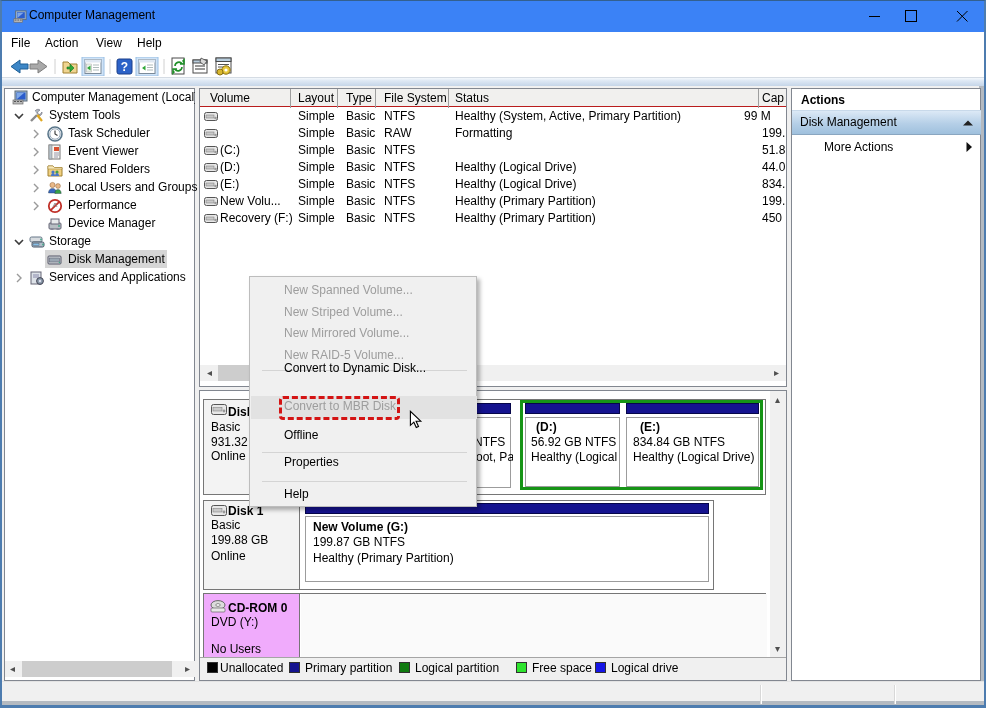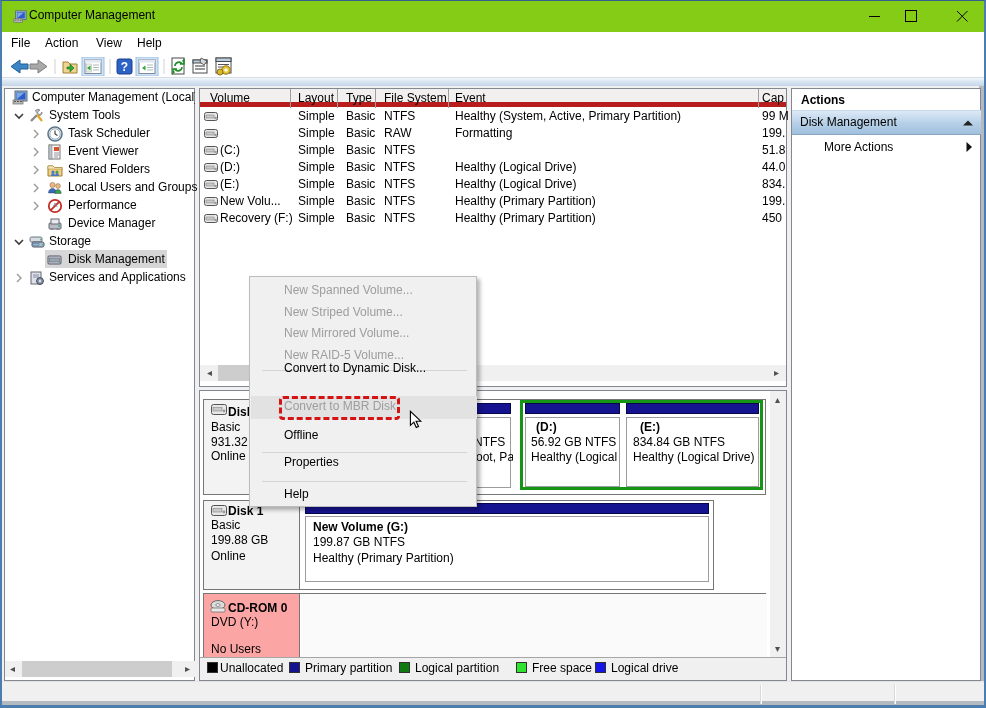--- a/index.html
+++ b/index.html
@@ -1,20 +1,20 @@
 <!DOCTYPE html>
 <html><head><meta charset="utf-8"><style>
 *{margin:0;padding:0;box-sizing:border-box}
 html,body{width:986px;height:708px;overflow:hidden}
 body{font-family:"Liberation Sans",sans-serif;font-size:12px;color:#000;background:#fff}
 #win{position:absolute;left:0;top:0;width:986px;height:708px;background:#f0f0f0;
   border-left:2px solid #4d7caf;border-right:2px solid #4d7caf;border-bottom:3px solid #4d7caf;border-top:1px solid #33608f}
 .abs{position:absolute}
 
-#title{position:absolute;left:0;top:0;width:982px;height:31px;background:#84cc16}
+#title{position:absolute;left:0;top:0;width:982px;height:31px;background:#3b82f6}
 #titletxt{position:absolute;left:27px;top:7px;font-size:12px}
 
 #menubar{position:absolute;left:0;top:31px;width:982px;height:22px;background:#fff}
 .mi{position:absolute;top:4px;font-size:12px}
 
 #toolbar{position:absolute;left:0;top:53px;width:982px;height:24px;background:#fff;border-bottom:1px solid #d5dce4}
 #band{position:absolute;left:0;top:77px;width:982px;height:8px;background:linear-gradient(#f4f8fc 0%,#dde8f4 35%,#c5d5e8 100%)}
 
 .pane{position:absolute;background:#fff;border:1px solid #828790}
 #treepane{left:2px;top:87px;width:191px;height:593px}
@@ -22,21 +22,21 @@
 #graphpane{left:197px;top:389px;width:588px;height:291px}
 #actpane{left:789px;top:87px;width:190px;height:593px}
 
 #statusbar{position:absolute;left:0;top:680px;width:982px;height:20px;background:#f0f0f0;border-top:1px solid #e3e3e3}
 .vsep{position:absolute;top:3px;height:19px;width:2px;border-left:1px solid #d8d8d8;border-right:1px solid #fff}
 
 .trow{position:absolute;left:0;height:18px;line-height:17px;white-space:nowrap;font-size:12px}
 .chev{position:absolute;width:10px;height:10px}
 .ticon{position:absolute;width:16px;height:16px}
 
-#vhead{position:absolute;left:0;top:0;width:586px;height:18px;background:#f1f0ee;border-bottom:5px solid #b91c1c}
+#vhead{position:absolute;left:0;top:0;width:586px;height:18px;background:#f1f0ee;border-bottom:1px solid #b91c1c}
 .hcell{position:absolute;top:0;height:19px;line-height:18px;font-size:12px;border-right:1px solid #9e9e9e;padding-left:11px}
 .vrow{position:absolute;left:0;width:588px;height:17px;line-height:17px;font-size:12px;white-space:nowrap}
 .vc{position:absolute;top:0;overflow:hidden;white-space:nowrap}
 
 .sb{position:absolute;background:#f0f0f0}
 .sbthumb{position:absolute;background:#cdcdcd}
 .sbarrow{position:absolute;color:#505050;font-size:10px;line-height:15px;text-align:center;width:15px;height:15px}
 
 .diskbox{position:absolute;border:1px solid #767676}
 .disklabel{position:absolute;left:0;top:0;width:96px;height:100%;background:#f3f3f3;border-right:1px solid #767676;font-size:12px}
@@ -269,34 +269,34 @@
       <div class="sbarrow" style="right:0;top:0">▸</div>
       <div class="sbthumb" style="left:17px;top:0;width:150px;height:16px"></div>
     </div>
   </div>
   <div id="volpane" class="pane">
     <div id="vhead">
       <div class="hcell" style="left:0;width:91px;padding-left:10px">Volume</div>
       <div class="hcell" style="left:91px;width:47px;padding-left:7px">Layout</div>
       <div class="hcell" style="left:138px;width:38px;padding-left:8px">Type</div>
       <div class="hcell" style="left:176px;width:73px;padding-left:8px">File System</div>
-      <div class="hcell" style="left:249px;width:310px;padding-left:6px">Event</div>
+      <div class="hcell" style="left:249px;width:310px;padding-left:6px">Status</div>
       <div class="hcell" style="left:559px;width:29px;padding-left:3px;border-right:none">Cap</div>
     </div>
     <div class="vrow" style="top:19px">
         <svg class="abs" style="left:4px;top:4px" width="14" height="9" viewBox="0 0 14 9">
           <rect x=".5" y=".5" width="13" height="8" rx="2" fill="#e7e7e7" stroke="#555"></rect>
           <rect x="2" y="3" width="8" height="3" fill="#c9c9c9" stroke="#777" stroke-width=".5"></rect>
           <circle cx="11.5" cy="6" r="1.3" fill="#999"></circle>
         </svg>
         <span class="vc" style="left:98px">Simple</span>
         <span class="vc" style="left:146px">Basic</span>
         <span class="vc" style="left:184px">NTFS</span>
         <span class="vc" style="left:255px">Healthy (System, Active, Primary Partition)</span>
-        <span class="vc" style="left:562px">99 M</span>
+        <span class="vc" style="left:544px">99 M</span>
       </div>
     <div class="vrow" style="top:36px">
         <svg class="abs" style="left:4px;top:4px" width="14" height="9" viewBox="0 0 14 9">
           <rect x=".5" y=".5" width="13" height="8" rx="2" fill="#e7e7e7" stroke="#555"></rect>
           <rect x="2" y="3" width="8" height="3" fill="#c9c9c9" stroke="#777" stroke-width=".5"></rect>
           <circle cx="11.5" cy="6" r="1.3" fill="#999"></circle>
         </svg>
         <span class="vc" style="left:98px">Simple</span>
         <span class="vc" style="left:146px">Basic</span>
         <span class="vc" style="left:184px">RAW</span>
@@ -440,21 +440,21 @@
         <div class="navybar" style="left:4px;top:2px;width:404px;height:11px"></div>
         <div class="partinner" style="left:4px;top:15px;width:404px;height:66px">
           <div class="abs" style="left:7px;top:3px;font-weight:bold;white-space:nowrap">New Volume  (G:)</div>
           <div class="abs" style="left:7px;top:18px;white-space:nowrap">199.87 GB NTFS</div>
           <div class="abs" style="left:7px;top:34px;white-space:nowrap">Healthy (Primary Partition)</div>
         </div>
       </div>
     </div>
 
     <div class="diskbox" style="left:3px;top:202px;width:563px;height:64px;border-bottom:none">
-      <div class="disklabel" style="background:#fca5a5">
+      <div class="disklabel" style="background:#f0abfc">
         <svg class="abs" style="left:6px;top:6px" width="17" height="13" viewBox="0 0 17 13">
             <ellipse cx="8" cy="5" rx="7" ry="4.4" fill="#dcdcdc" stroke="#666"></ellipse>
             <ellipse cx="8" cy="5" rx="2.2" ry="1.4" fill="#fff" stroke="#888"></ellipse>
             <rect x="1" y="8" width="14" height="4" rx="1" fill="#e7e7e7" stroke="#666" stroke-width=".7"></rect>
           </svg>
         <div class="abs" style="left:24px;top:7px;font-weight:bold;white-space:nowrap">CD-ROM 0</div>
         <div class="abs" style="left:7px;top:21px">DVD (Y:)</div>
         <div class="abs" style="left:7px;top:48px">No Users</div>
       </div>
       <div class="abs" style="left:97px;top:0;width:466px;height:64px;background:#fafafa"></div>

